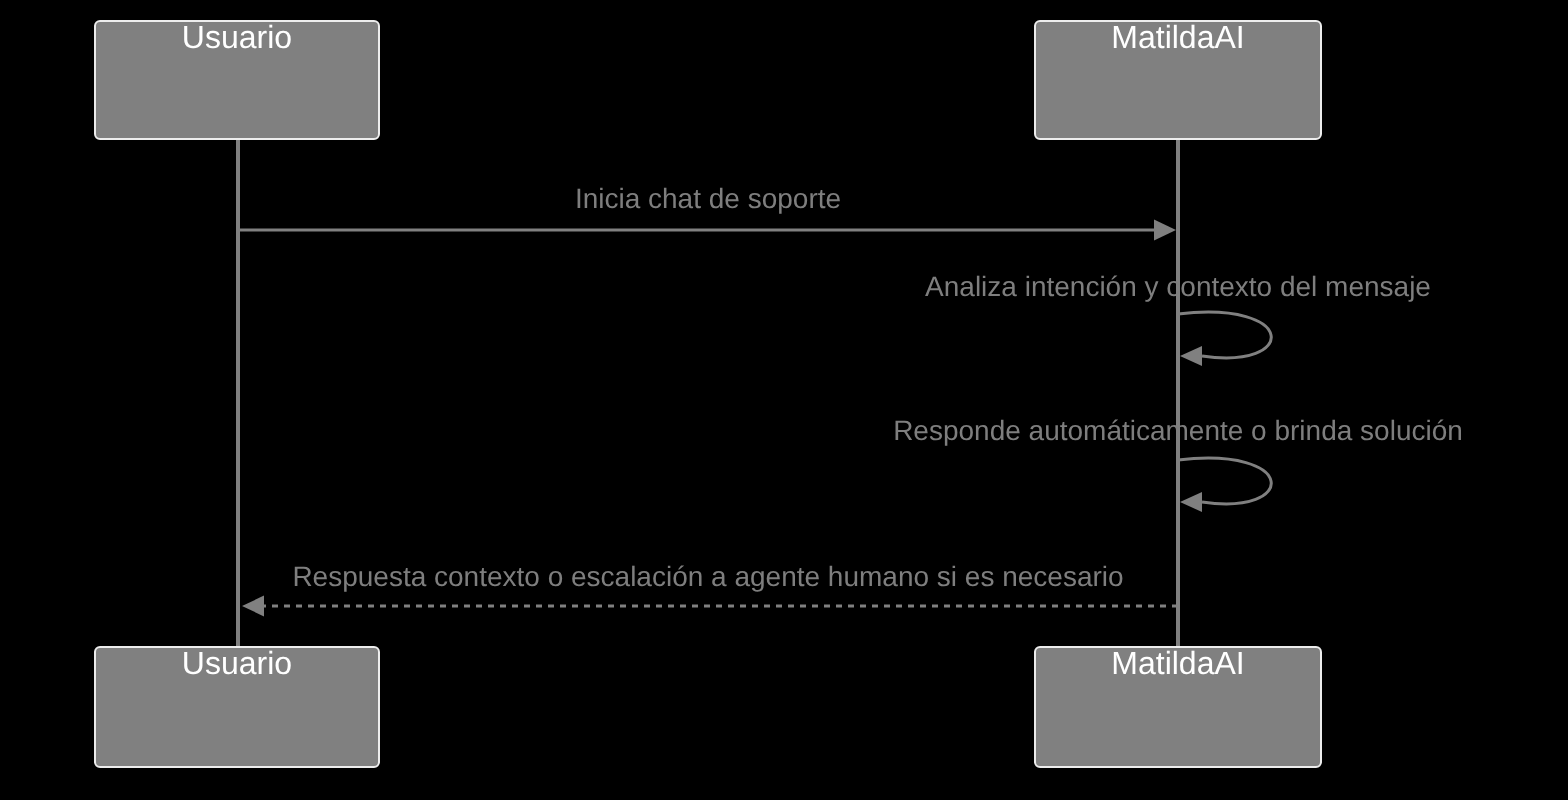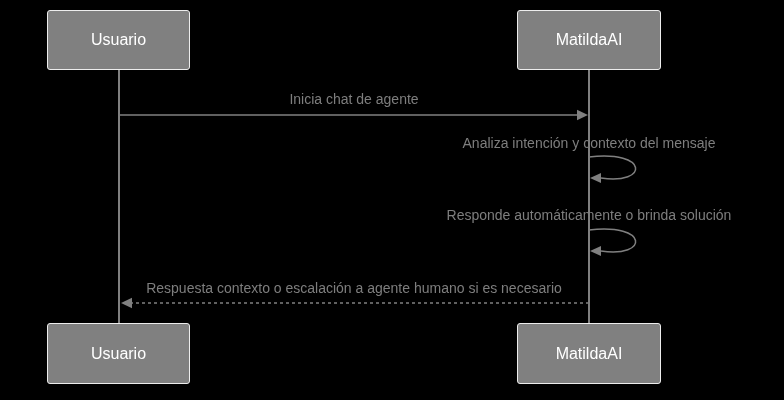--- a/index.html
+++ b/index.html
@@ -24,21 +24,21 @@
   .head   { fill: var(--line, #808080); }
   .actor {
     position: absolute;
     box-sizing: border-box;
     background: var(--actor_fill, #808080);
     border: 1.5px solid var(--actor_border, #ededed);
     border-radius: 3px;
     color: var(--actor_text, #ffffff);
     font-size: 16px;
     display: flex;
-    align-items: center;
+    align-items: flex-start;
     justify-content: center;
   }
   .a-top-left     { left: 47px;  top: 10px;  width: 143px; height: 60px; }
   .a-top-right    { left: 517px; top: 10px;  width: 144px; height: 60px; }
   .a-bottom-left  { left: 47px;  top: 323px; width: 143px; height: 61px; }
   .a-bottom-right { left: 517px; top: 323px; width: 144px; height: 61px; }
   .msg-label {
     position: absolute;
     color: var(--message_text, #7e7e7e);
     font-size: 14px;
@@ -80,18 +80,18 @@
   <div class="actor a-top-right">
     <span>MatildaAI</span>
   </div>
   <div class="actor a-bottom-left">
     <span>Usuario</span>
   </div>
   <div class="actor a-bottom-right">
     <span>MatildaAI</span>
   </div>
 
-  <div class="msg-label m1">Inicia chat de agente</div>
+  <div class="msg-label m1">Inicia chat de soporte</div>
   <div class="msg-label m2">Analiza intención y contexto del mensaje</div>
   <div class="msg-label m3">Responde automáticamente o brinda solución</div>
   <div class="msg-label m4">Respuesta contexto o escalación a agente humano si es necesario</div>
 
 </div>
 
 </body></html>

